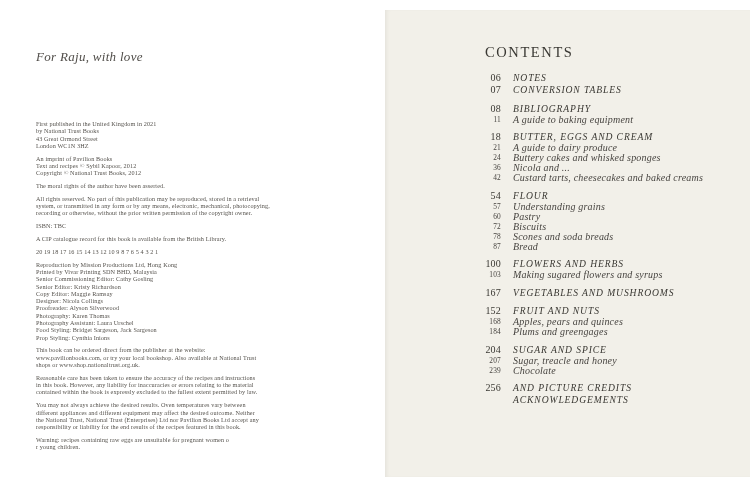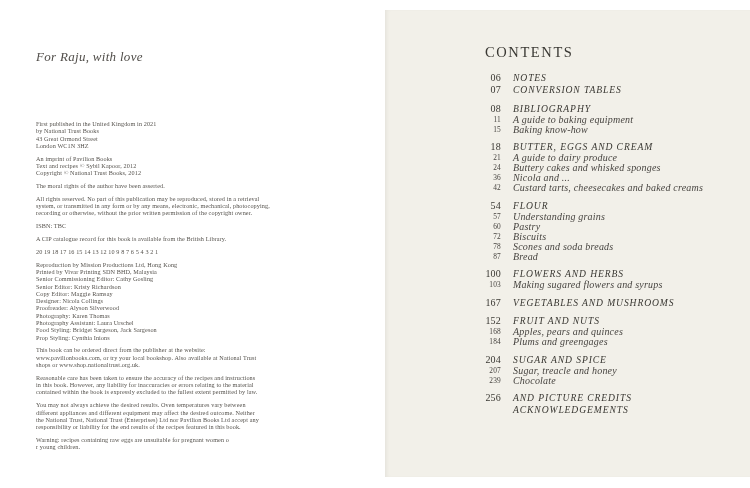--- a/index.html
+++ b/index.html
@@ -159,26 +159,20 @@
           <span class="toc-titlecell">
             <div class="toc-title-line">BIBLIOGRAPHY</div>
           </span>
         </div>
         <div class="toc-row sub">
           <span class="toc-num">11</span>
           <span class="toc-titlecell">
             <div class="toc-title-line">A guide to baking equipment</div>
           </span>
         </div>
-        <div class="toc-row sub">
-          <span class="toc-num">15</span>
-          <span class="toc-titlecell">
-            <div class="toc-title-line">Baking know-how</div>
-          </span>
-        </div>
       </div>
       <div class="toc-group">
         <div class="toc-row chapter">
           <span class="toc-num">18</span>
           <span class="toc-titlecell">
             <div class="toc-title-line">BUTTER, EGGS AND CREAM</div>
           </span>
         </div>
         <div class="toc-row sub">
           <span class="toc-num">21</span>

